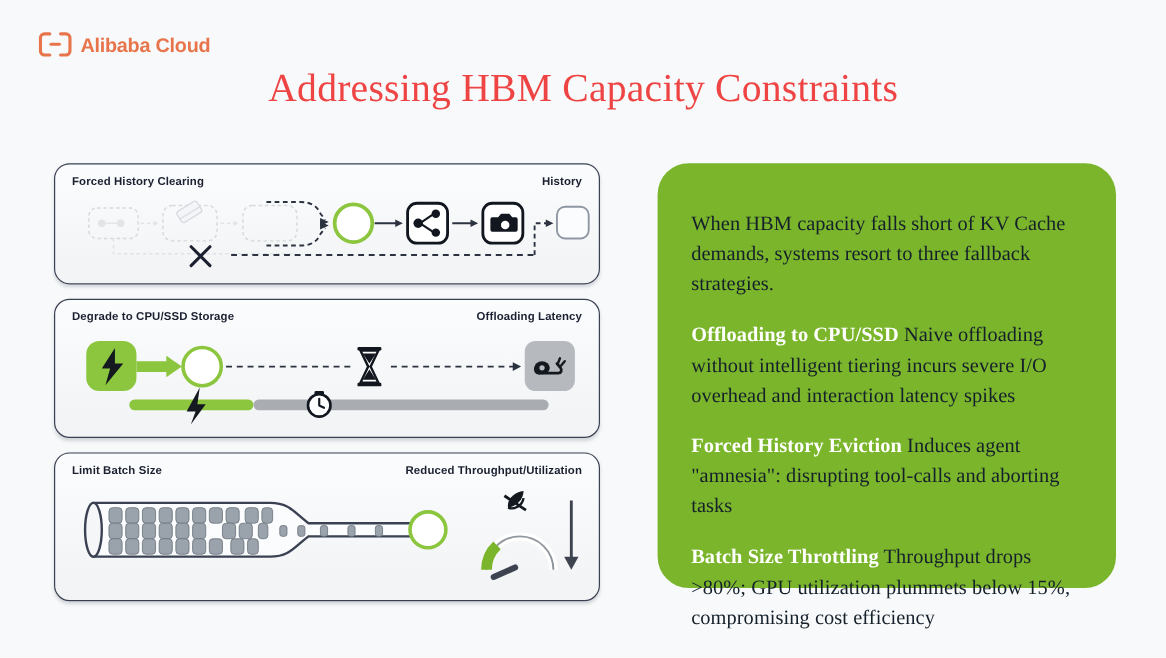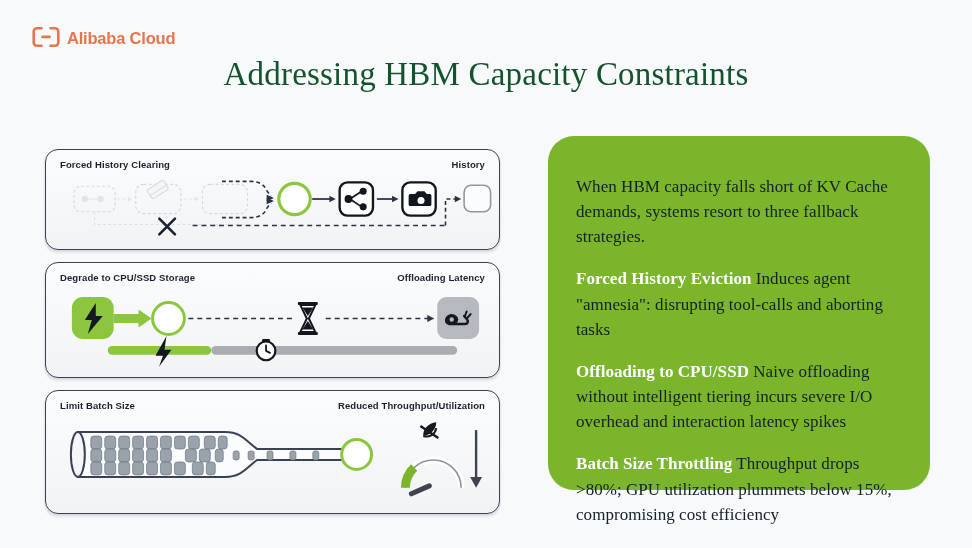--- a/index.html
+++ b/index.html
@@ -44,29 +44,29 @@
   
   .title {
     position: absolute;
     left: 0;
     top: 56px;
     width: 972px;
     text-align: center;
     font-family: "Liberation Serif", serif;
     font-size: 33px;
     font-weight: 400;
-    color: #14532d;
+    color: #ef4444;
     letter-spacing: 0.2px;
   }
 
   
   .cards {
     position: absolute;
     left: 45px;
-    top: 149px;
+    top: 136px;
     width: 455px;
   }
   .card {
     position: relative;
     background: linear-gradient(180deg, #fbfcfd 0%, #f1f3f5 100%);
     border: 1.3px solid #3a4152;
     border-radius: 13px;
     box-shadow: 0 2px 3px rgba(40,50,70,0.18);
     box-sizing: border-box;
     margin-bottom: 12px;
@@ -307,26 +307,26 @@
       </svg>
     </div>
 
   </div>
 
   <div class="panel">
     <p>
       <span>When HBM capacity falls short of KV Cache demands, systems resort to three fallback strategies.</span>
     </p>
     <p>
+      <span class="kw">Offloading to CPU/SSD</span>
+      <span>Naive offloading without intelligent tiering incurs severe I/O overhead and interaction latency spikes</span>
+    </p>
+    <p>
       <span class="kw">Forced History Eviction</span>
       <span>Induces agent "amnesia": disrupting tool-calls and aborting tasks</span>
-    </p>
-    <p>
-      <span class="kw">Offloading to CPU/SSD</span>
-      <span>Naive offloading without intelligent tiering incurs severe I/O overhead and interaction latency spikes</span>
     </p>
     <p>
       <span class="kw">Batch Size Throttling</span>
       <span>Throughput drops &gt;80%; GPU utilization plummets below 15%, compromising cost efficiency</span>
     </p>
   </div>
 
 </div>
 
 </body></html>

